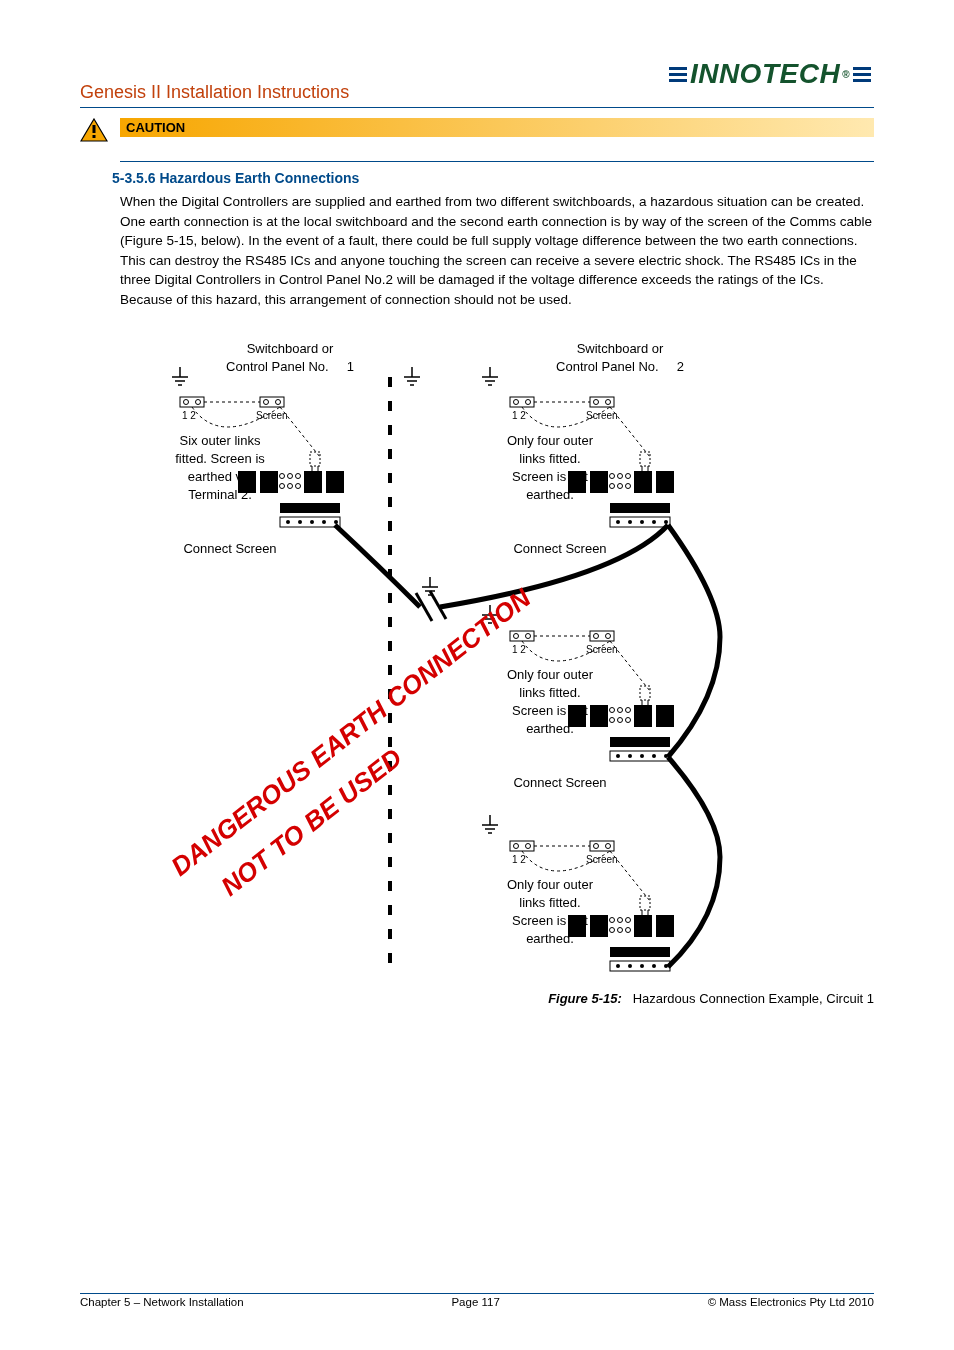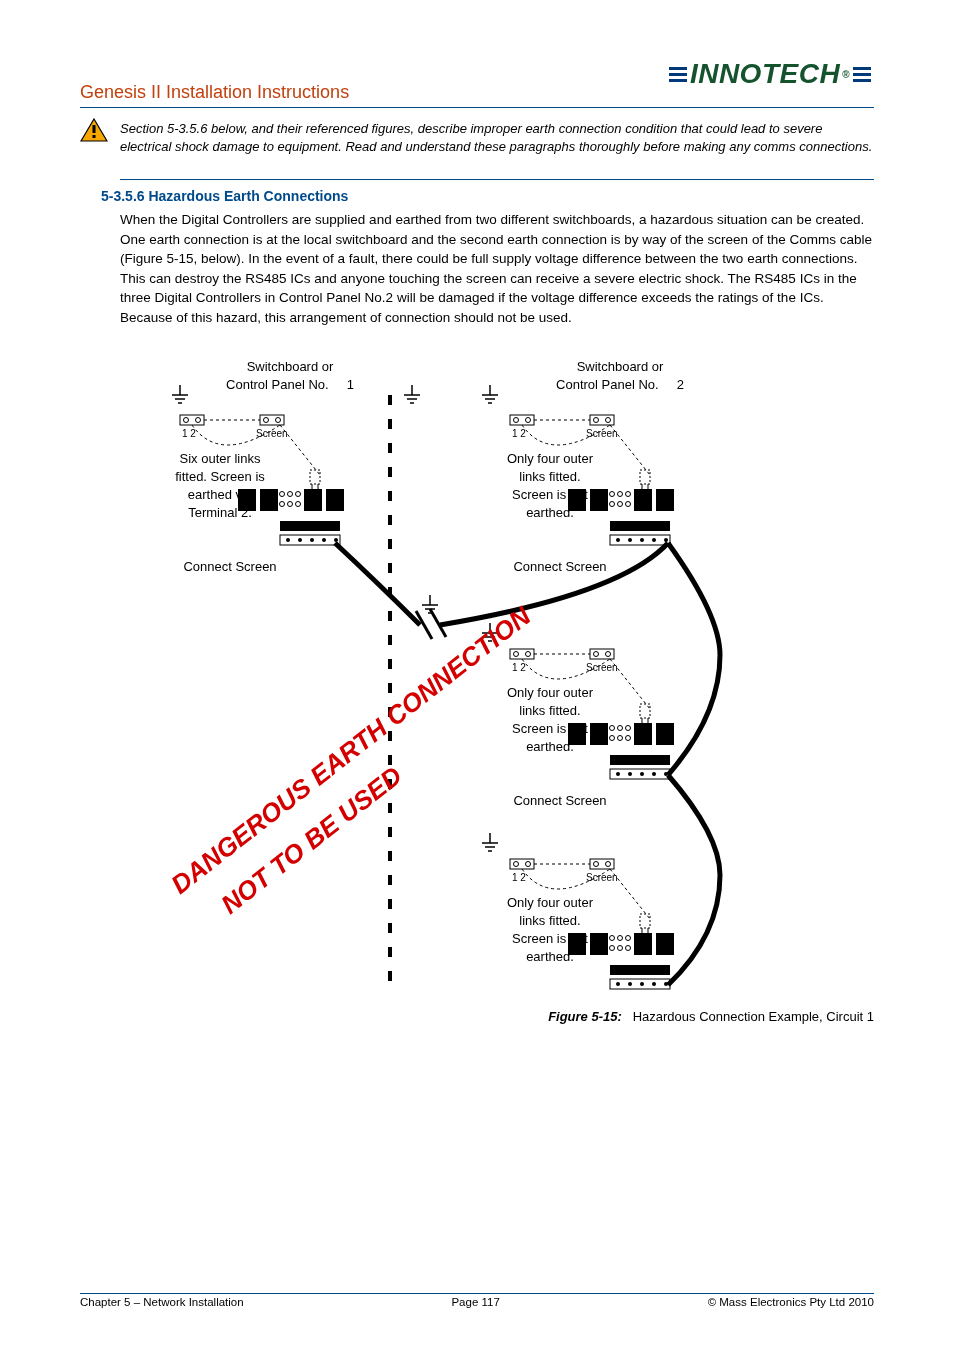--- a/index.html
+++ b/index.html
@@ -38,21 +38,21 @@
   .caution-header{
     background: linear-gradient(to right, #f7a600, #ffe9b0);
     font-weight:700; font-size:13px; padding:2px 6px;
   }
   .caution-text{
     font-style: italic; font-size:13px; line-height:1.35;
     padding:2px 0 0 0;
   }
   .section-hr { border:none; border-top:1.5px solid #004a8a; margin:24px 0 8px 40px; }
   .section-heading{
-    color:#004a8a; font-weight:700; font-size:14px; margin-left:21px;
+    color:#004a8a; font-weight:700; font-size:14px; margin-left:32px;
   }
   .body-text{
     font-size:13.5px; line-height:1.45; margin:6px 0 0 40px;
   }
   .figure-wrap{
     margin:28px 0 0 40px;
     width: 720px;
     text-align:right;
   }
   .figure-caption{
@@ -89,21 +89,21 @@
 
 <div class="doc-title">Genesis II Installation Instructions</div>
 <hr class="rule">
 
 <div class="caution-block">
   <svg class="caution-icon" viewBox="0 0 28 24">
     <polygon points="14,1 27,23 1,23" fill="#f7a600" stroke="#000" stroke-width="1.2"></polygon>
     <rect x="12.5" y="7" width="3" height="8" fill="#000"></rect>
     <rect x="12.5" y="17" width="3" height="3" fill="#000"></rect>
   </svg>
-  <div class="caution-text">Section 5-3.5.6 below, and their referenced figures, describe improper earth connection condition that could lead to severe electrical shock damage to equipment.  Read and understand these paragraphs thoroughly before making any comms connections.</div>
+  <div class="caution-header">CAUTION</div>
 </div>
 
 <hr class="section-hr">
 <div class="section-heading">5-3.5.6 Hazardous Earth Connections</div>
 <div class="body-text">When the Digital Controllers are supplied and earthed from two different switchboards, a hazardous situation can be created.  One earth connection is at the local switchboard and the second earth connection is by way of the screen of the Comms cable (Figure 5-15, below).  In the event of a fault, there could be full supply voltage difference between the two earth connections.  This can destroy the RS485 ICs and anyone touching the screen can receive a severe electric shock.  The RS485 ICs in the three Digital Controllers in Control Panel No.2  will be damaged if the voltage difference exceeds the ratings of the ICs.  Because of this hazard, this arrangement of connection should not be used.</div>
 
 <div class="figure-wrap">
 <svg width="720" height="640" viewBox="0 0 720 640">
   <defs>
     <g id="earth">

